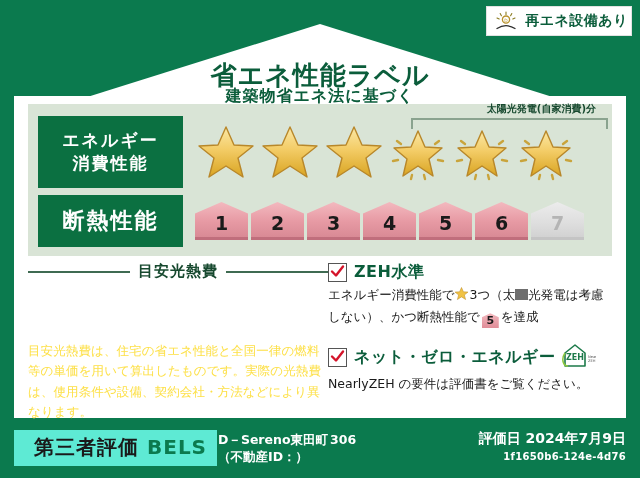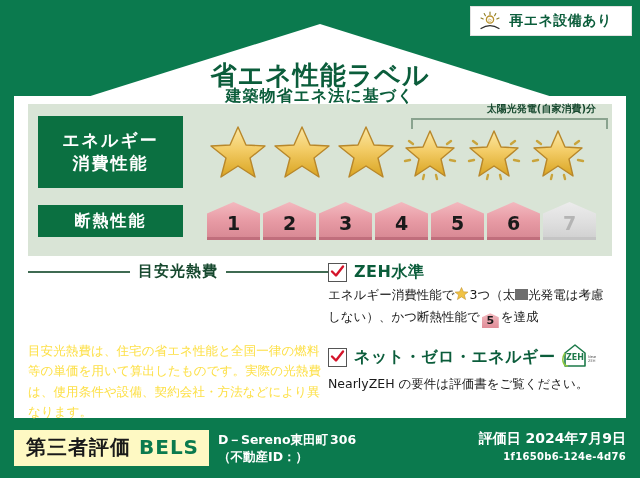--- a/index.html
+++ b/index.html
@@ -29,21 +29,21 @@
   .chip-type{
     position:absolute;left:8px;top:8px;
     background:#ffffff;color:#1a1a1a;
     font-size:15px;font-weight:700;letter-spacing:.5px;
     padding:5px 10px 6px 10px;
     border:1px solid #e2e2e2;
   }
   .chip-renew{
     position:absolute;right:8px;top:6px;
     background:#ffffff;
-    padding:4px 19px 4px 6px;
+    padding:4px 3px 4px 6px;
     display:flex;align-items:center;gap:6px;
     border:1px solid #e2e2e2;
   }
   .chip-renew .txt{font-size:14px;font-weight:700;color:#0b5d3b;letter-spacing:.5px;}
   .sun-ico{width:26px;height:20px;display:block;}
 
   
   .title-sub{
     position:absolute;left:0;right:0;top:42px;text-align:center;
     font-size:16px;font-weight:700;color:#0b5d3b;letter-spacing:1px;margin-top:44px;
@@ -51,32 +51,32 @@
   .title-main{
     position:absolute;left:0;right:0;top:58px;text-align:center;
     font-size:26px;font-weight:700;color:#0b5d3b;letter-spacing:1px;
   }
 
   
   .perf{
     position:absolute;left:28px;top:104px;width:584px;height:152px;
     background:#d9e4d6;
   }
-  .row{position:absolute;left:0;width:584px;display:flex;align-items:center;gap:12px;}
+  .row{position:absolute;left:0;width:584px;display:flex;align-items:center;}
   .row-energy{top:10px;height:76px;}
   .row-insul{top:94px;height:46px;}
 
   .cat{
     width:145px;margin-left:10px;
     background:#0b7041;color:#ffffff;
     display:flex;flex-direction:column;align-items:center;justify-content:center;
     font-weight:700;letter-spacing:2px;
   }
   .cat-energy{height:72px;font-size:17px;line-height:1.35;}
-  .cat-insul{height:32px;font-size:16px;}
+  .cat-insul{height:52px;font-size:22px;}
 
   
   .stars{display:flex;align-items:center;gap:2px;margin-left:12px;}
   .star-wrap{position:relative;width:62px;height:62px;}
   .star-wrap svg{display:block;width:62px;height:62px;}
   .solar-note{
     position:absolute;right:16px;top:-2px;
     font-size:10px;font-weight:700;color:#17492f;white-space:nowrap;
   }
   .solar-bracket{
@@ -139,21 +139,21 @@
   .blk{display:inline-block;width:13px;height:11px;background:#6e6e6e;vertical-align:-1px;}
   .row2{margin-top:14px;}
   .zeh-logo{width:34px;height:26px;flex:none;}
 
   
   .bottom{
     position:absolute;left:0;bottom:0;width:640px;height:58px;background:#0b7a4e;
   }
   .bels{
     position:absolute;left:14px;top:10px;
-    background:#fef9c3;padding:4px 10px 5px 12px;
+    background:#5eead4;padding:4px 10px 5px 20px;
     font-size:20px;font-weight:700;color:#1a1a1a;letter-spacing:1px;
   }
   .bels .b{color:#0b7a4e;}
   .prop{
     position:absolute;left:218px;top:12px;color:#ffffff;
     font-size:12.5px;line-height:1.35;font-weight:700;
   }
   .prop .no{margin-left:2px;}
   .eval{
     position:absolute;right:14px;top:10px;color:#ffffff;text-align:right;

